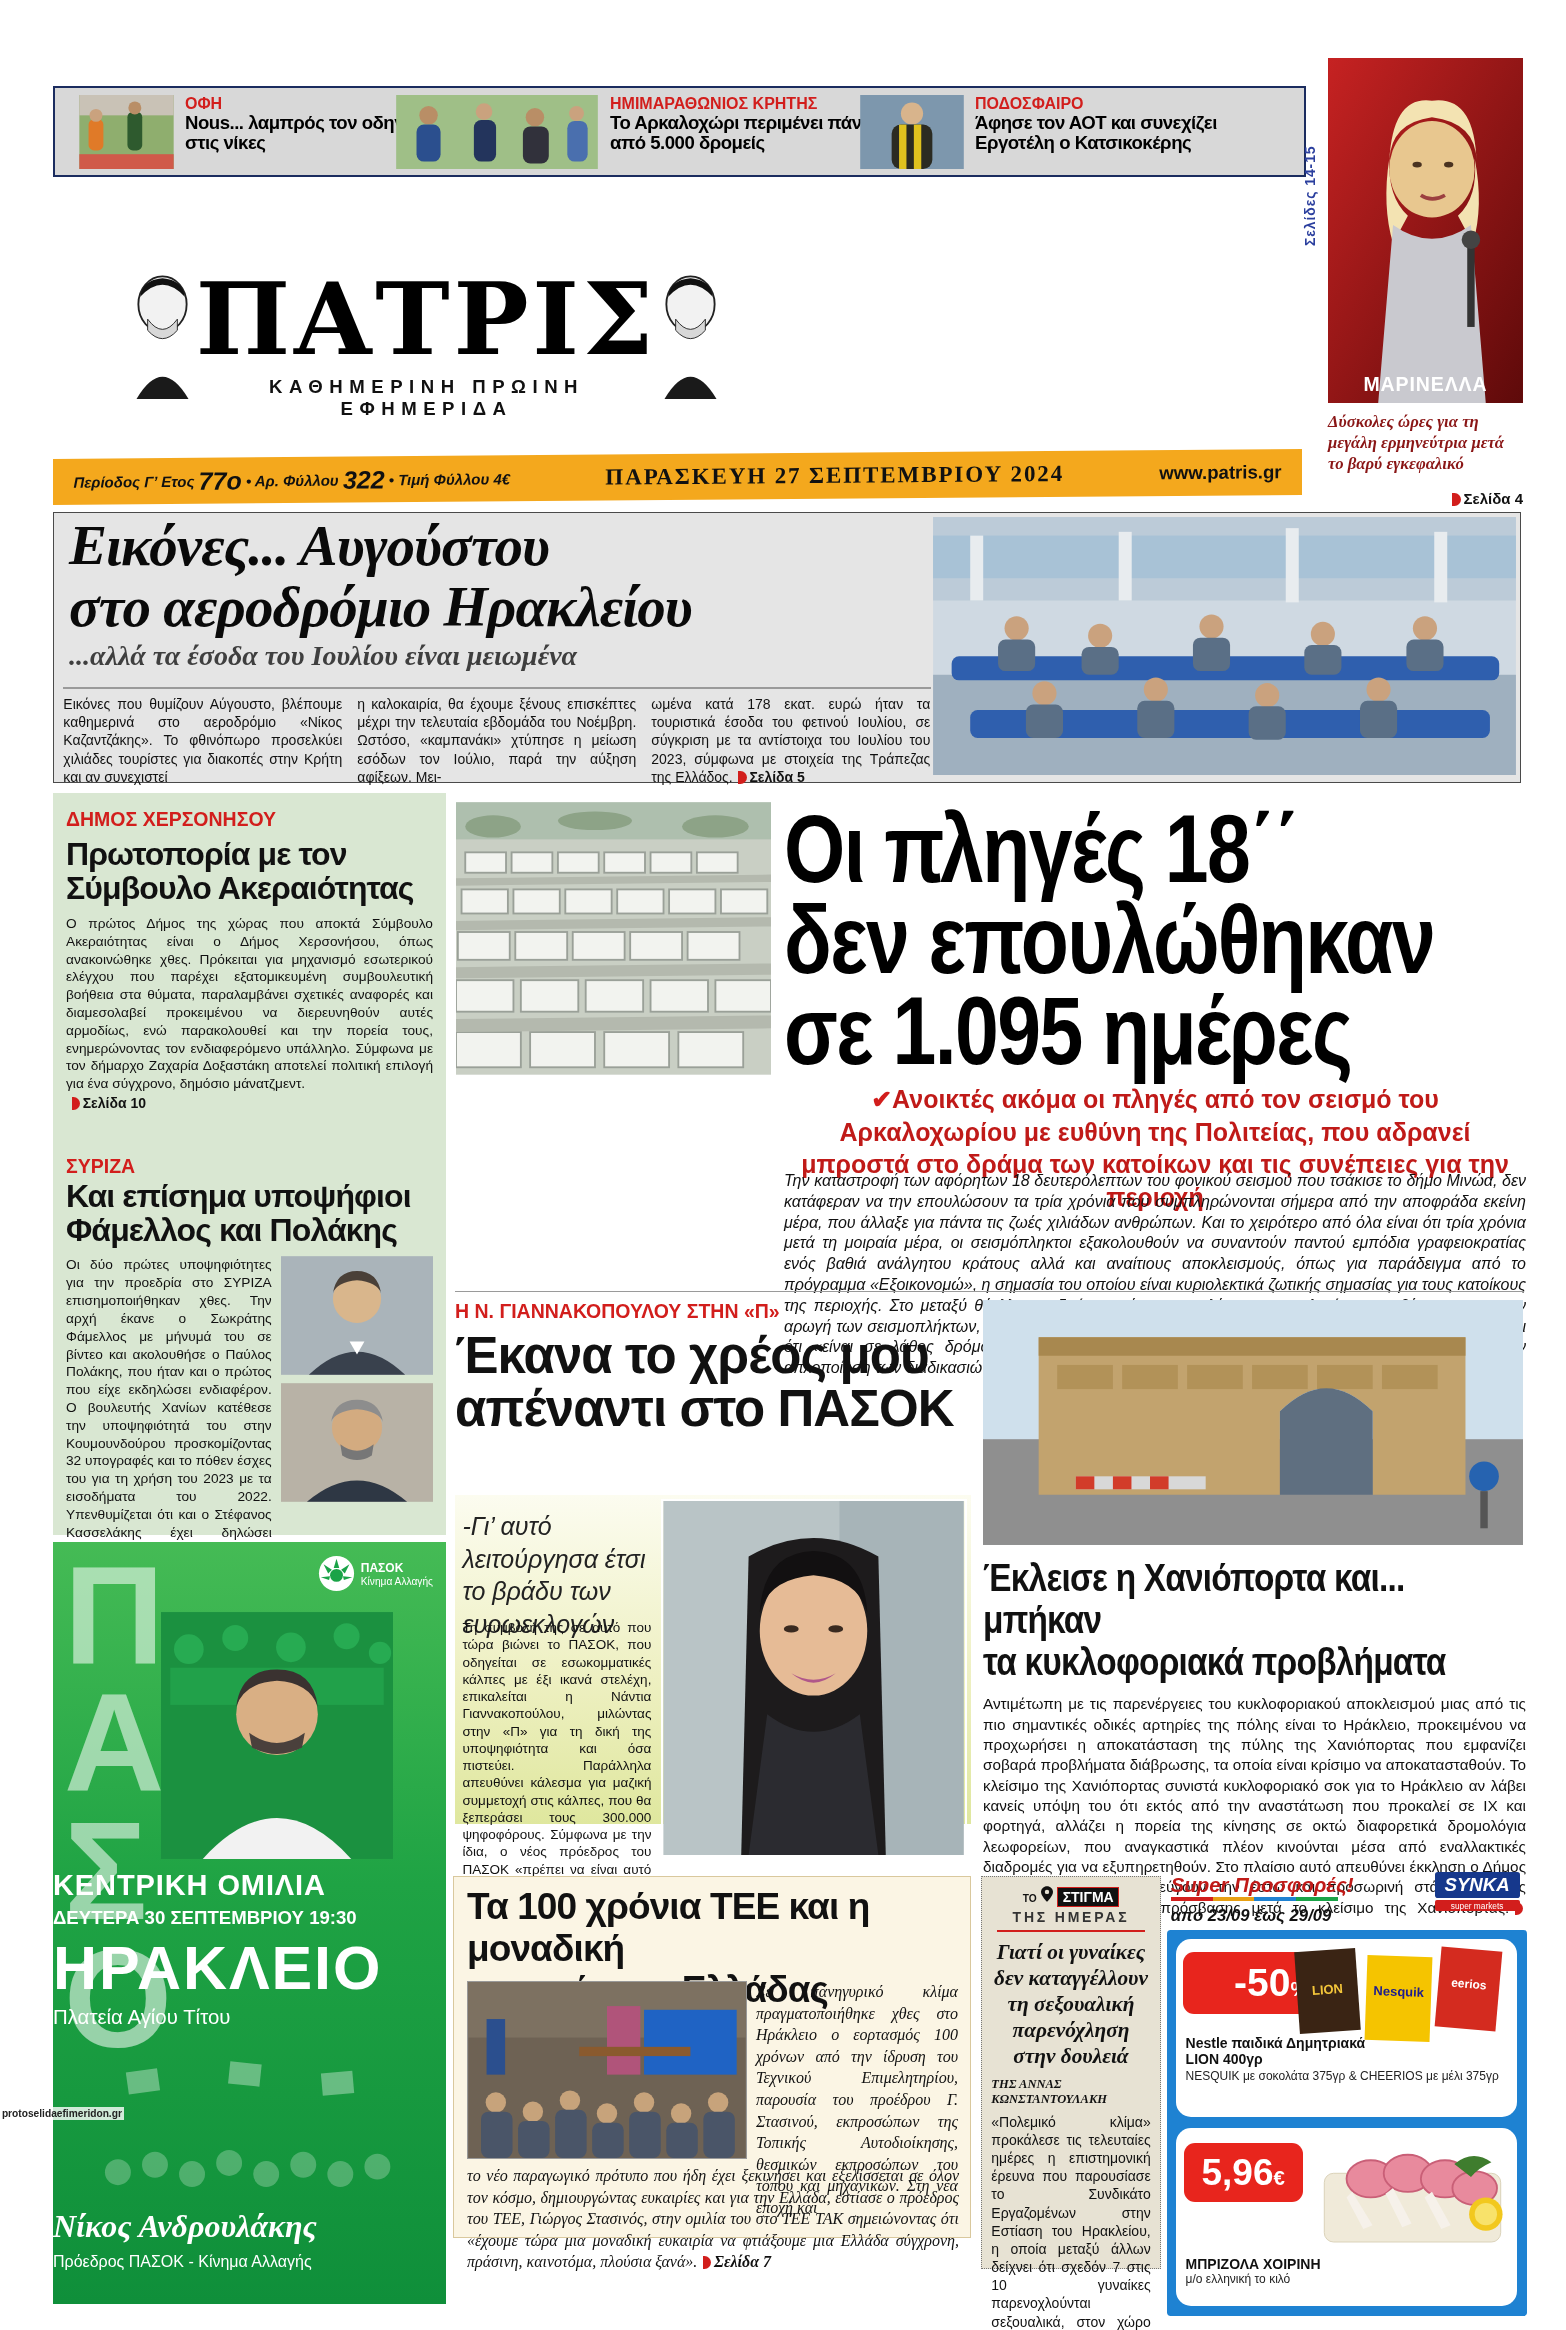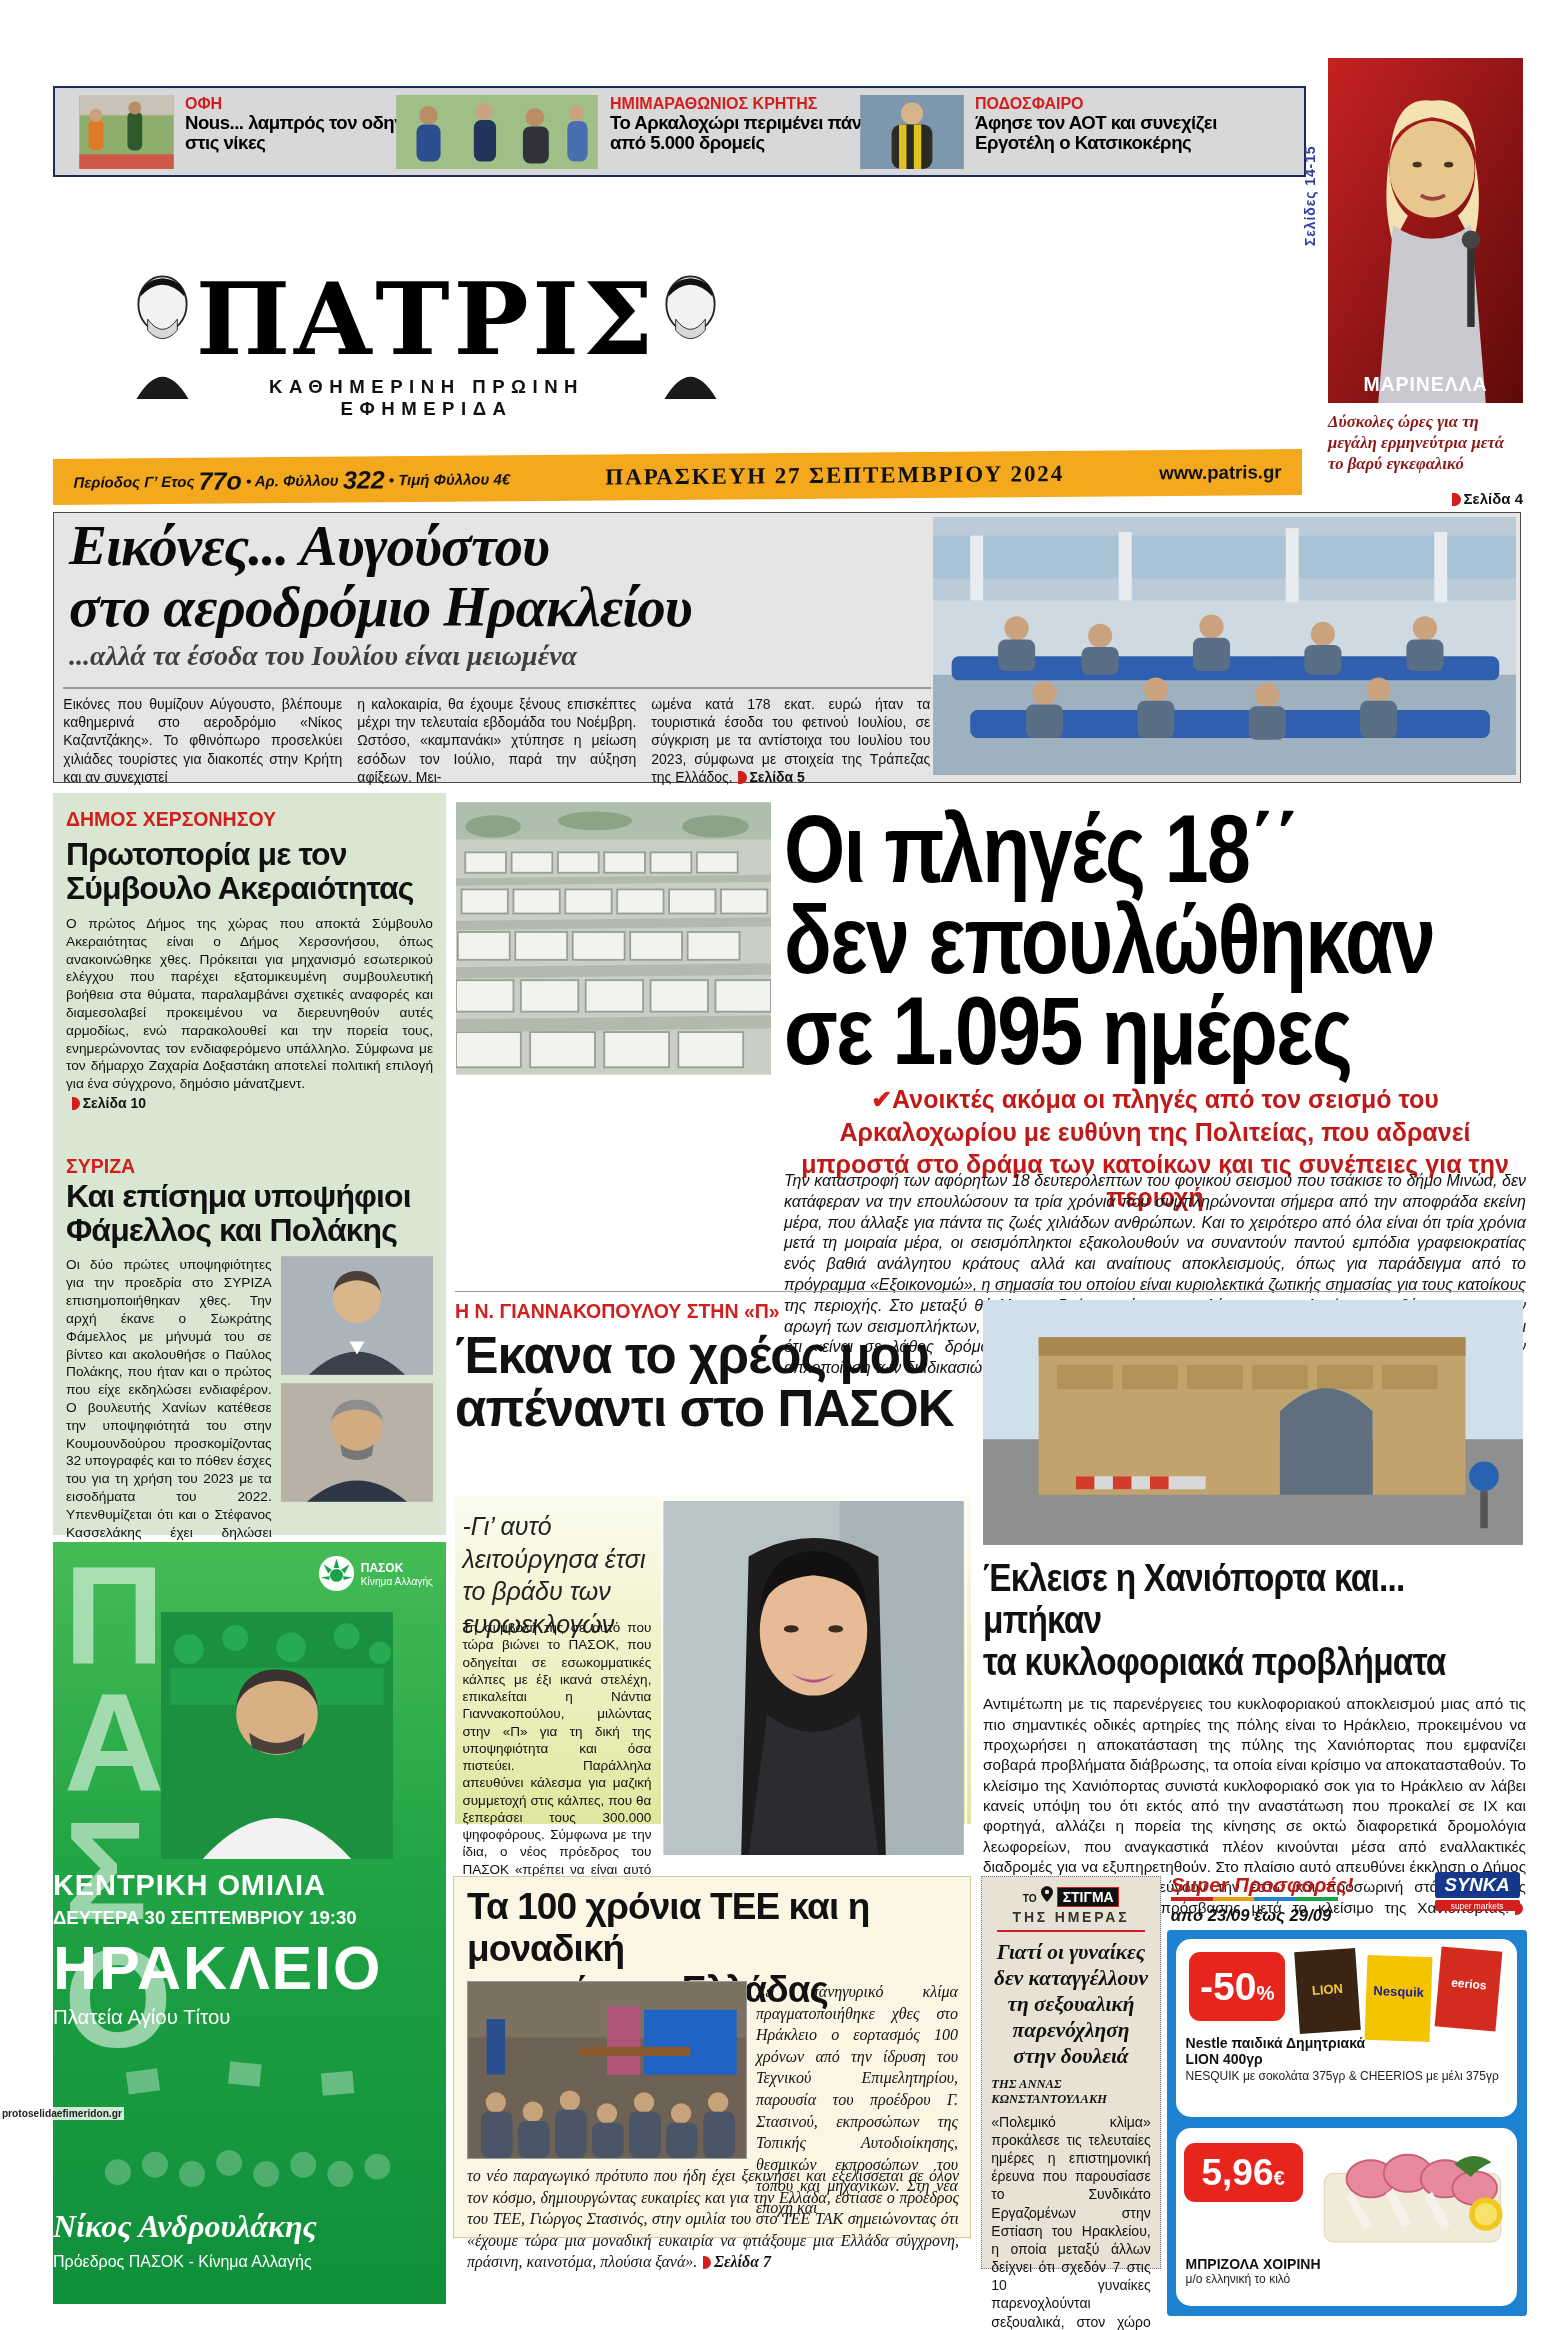--- a/index.html
+++ b/index.html
@@ -544,21 +544,21 @@
       <div style="height:3.7px;width:167px;background:linear-gradient(90deg,#d21e1c 0 25%,#e8a013 25% 50%,#1e82d2 50% 75%,#19a347 75% 100%);"></div>
       <div class="synka-dates" style="margin-top:5.6px;">από 23/09 έως 29/09</div>
     </div>
     <div class="abs" style="right:7.4px;top:0;width:85px;text-align:center;">
       <div style="background:#16388c;color:#fff;font-weight:bold;font-style:italic;font-size:18.6px;border-radius:2.8px;padding:1.9px 0;">SYNKA</div>
       <div style="background:#d21e1c;color:#fff;font-size:8.3px;border-radius:1.9px;margin-top:1.9px;padding:0.9px 0;">super markets</div>
     </div>
     <div class="abs synka-blue" style="left:0;top:58px;width:360px;height:386px;padding:9.3px;box-sizing:border-box;">
 
       <div class="card" style="width:341px;height:178px;">
-        <div class="badge" style="position:absolute;left:13px;top:13px;width:96px;height:69px;font-size:39px;">
+        <div class="badge" style="position:absolute;left:7px;top:13px;width:96px;height:62px;font-size:39px;padding-left:40px;">
           <span>-50</span>
             <span style="font-size:20.4px;margin-top:13px;">%</span>
         </div>
         <div class="abs" style="left:121px;top:5.6px;width:213px;height:96px;">
           <div class="abs" style="left:0;top:5.6px;width:61px;height:82px;background:#3a2414;transform:rotate(-4deg);color:#f3c53a;font-weight:bold;font-size:13px;text-align:center;padding-top:32px;box-sizing:border-box;">LION</div>
           <div class="abs" style="left:69px;top:11px;width:65px;height:85px;background:#f5c400;transform:rotate(2deg);color:#1d1d8e;font-weight:bold;font-size:13px;text-align:center;padding-top:28px;box-sizing:border-box;">Nesquik</div>
           <div class="abs" style="left:141px;top:3.7px;width:61px;height:80px;background:#d42b1f;transform:rotate(5deg);color:#fff;font-weight:bold;font-size:12px;text-align:center;padding-top:28px;box-sizing:border-box;">eerios</div>
         </div>
         <div class="abs" style="left:9.3px;top:96px;width:323px;">
           <div class="prodline1">Nestle παιδικά Δημητριακά</div>

